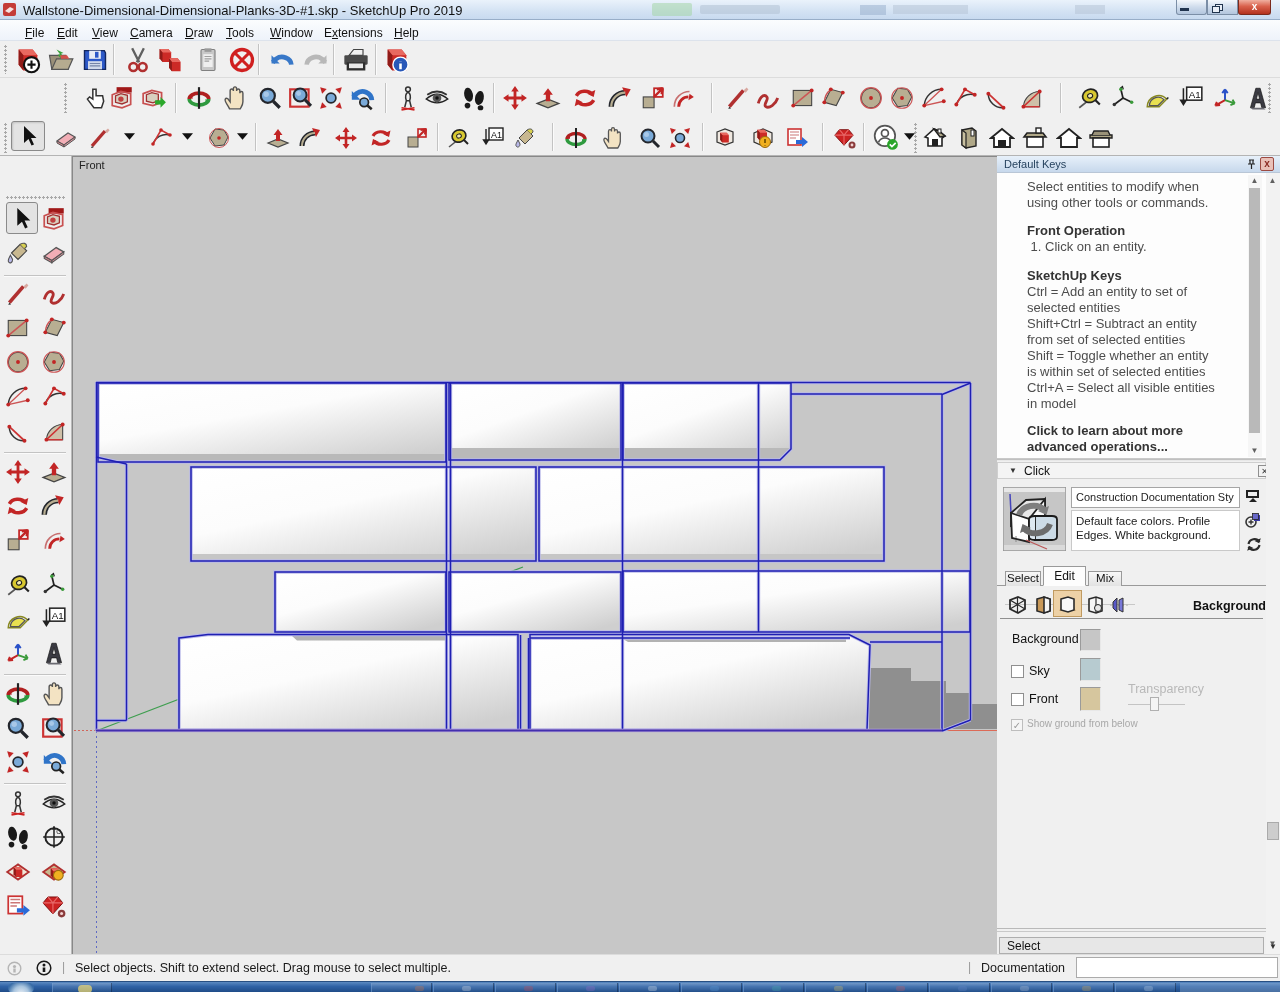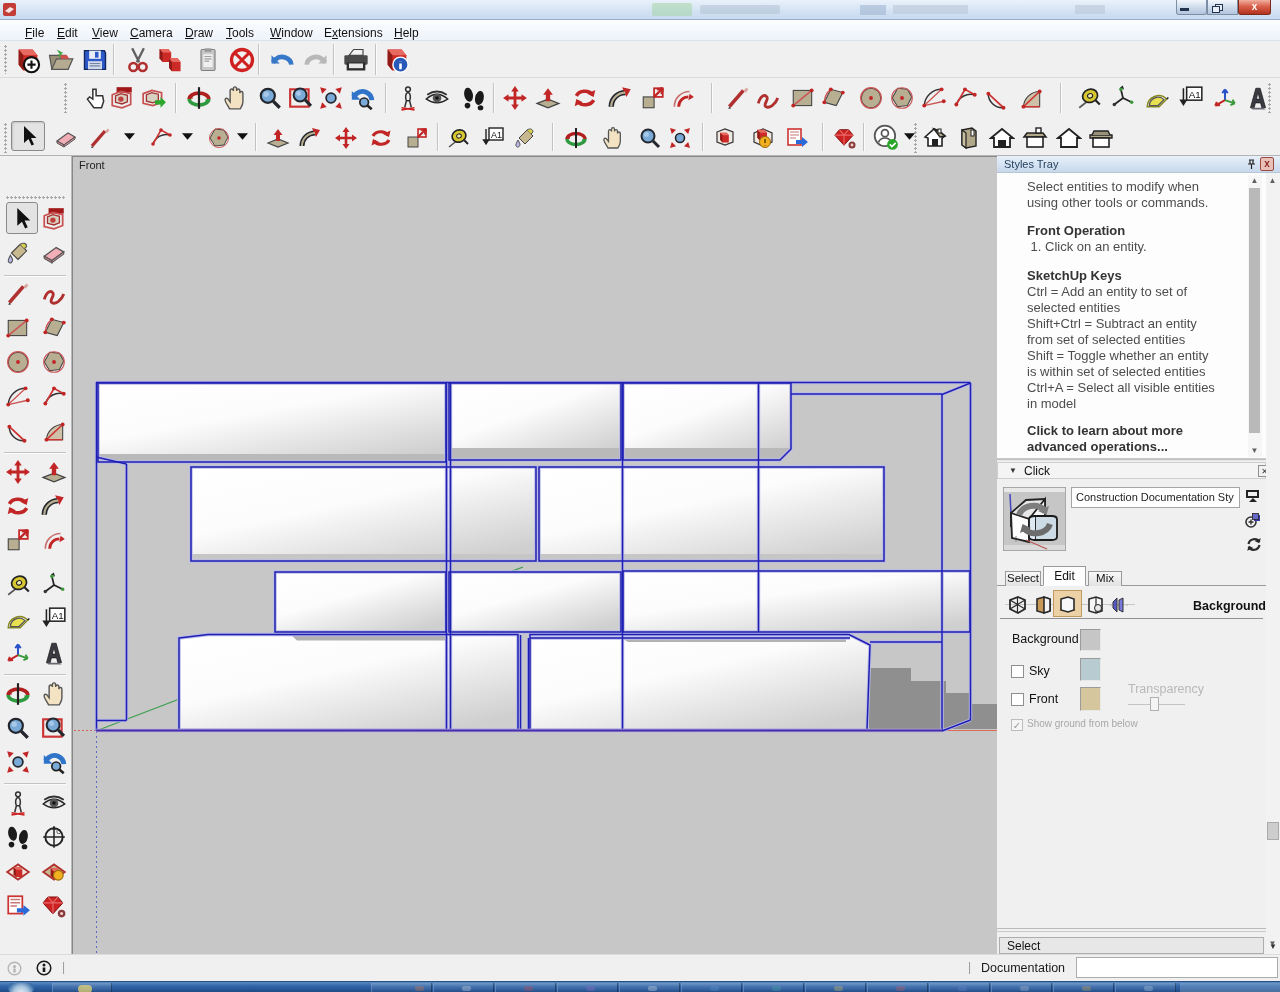--- a/index.html
+++ b/index.html
@@ -385,20 +385,21 @@
 <symbol id="s-dropdown" viewBox="0 0 10 8">
         <path d="M0 1 h10 l-5 6 Z" fill="#111"></path>
       </symbol>
 </defs>
 </svg>
 <div id="titlebar">
  <svg class="abs" style="left:3px;top:3px" width="14" height="14" viewBox="0 0 14 14">
       <rect x="0" y="0" width="13" height="13" rx="2" fill="#c43c38"></rect>
       <path d="M2 8 L7 4 L11 6 L6 10 Z" fill="#fff" opacity=".85"></path>
     </svg>
+ <span id="title-text">Wallstone-Dimensional-Dimensional-Planks-3D-#1.skp - SketchUp Pro 2019</span>
  <div class="abs" style="left:652px;top:3px;width:40px;height:13px;background:#9fd39f;opacity:.5;border-radius:2px"></div>
  <div class="abs" style="left:700px;top:5px;width:80px;height:9px;background:#aebdd0;opacity:.5;border-radius:2px"></div>
  <div class="abs" style="left:860px;top:5px;width:26px;height:10px;background:#8fa7c5;opacity:.45"></div>
  <div class="abs" style="left:893px;top:5px;width:75px;height:9px;background:#b4c2d4;opacity:.5"></div>
  <div class="abs" style="left:1075px;top:5px;width:30px;height:9px;background:#b4c2d4;opacity:.5"></div>
 
  <div class="abs" style="left:1176px;top:0;width:31px;height:15px;background:linear-gradient(#f4f8fc,#cfdcec 50%,#b3c6de);border:1px solid #7b8ea6;border-top:none;border-radius:0 0 3px 3px"></div>
  <div class="abs" style="left:1180px;top:8px;width:9px;height:3px;background:#20344e"></div>
  <div class="abs" style="left:1207px;top:0;width:31px;height:15px;background:linear-gradient(#f4f8fc,#cfdcec 50%,#b3c6de);border:1px solid #7b8ea6;border-top:none"></div>
  <div class="abs" style="left:1215px;top:4px;width:8px;height:7px;border:1px solid #20344e;background:#e8eef6"></div>
@@ -879,21 +880,21 @@
  </g>
  <use href="#edges" stroke="#b9b9e9" stroke-width="3.4"></use>
  <use href="#edges" stroke="#1f1fb2" stroke-width="1.5"></use>
  <line x1="95" y1="729.5" x2="941" y2="729.5" stroke="#b9a9d9" stroke-width="3.4"></line>
  <line x1="95" y1="729.5" x2="941" y2="729.5" stroke="#432fae" stroke-width="1.8"></line>
  <text x="78" y="168" font-size="11" fill="#222" font-family="Liberation Sans">Front</text>
 </svg>
 </div>
 <div id="tray">
  <div id="trayhdr">
-  <span class="abs" style="left:7px;top:2px">Styles Tray</span>
+  <span class="abs" style="left:7px;top:2px">Default Keys</span>
   <svg class="abs" style="left:249px;top:3px" width="11" height="11" viewBox="0 0 11 11">
         <path d="M3 1 h5 M4 1 v4 h3 v-4 M2 5 h7 M5.5 5 v5" stroke="#222" stroke-width="1.2" fill="none"></path>
       </svg>
   <div class="abs" style="left:263px;top:1px;width:14px;height:14px;background:#e9c0b8;border:1px solid #9c4a42;border-radius:2px;color:#8c2c24;font-size:10px;font-weight:bold;text-align:center;line-height:12px">x</div>
  </div>
  <div id="instructor">
   <p style="top:6px">Select entities to modify when<br>using other tools or commands.</p>
   <p style="top:50px"><b>Front Operation</b><br>&nbsp;1. Click on an entity.</p>
   <p style="top:95px"><b>SketchUp Keys</b><br>Ctrl = Add an entity to set of<br>selected entities<br>Shift+Ctrl = Subtract an entity<br>from set of selected entities<br>Shift = Toggle whether an entity<br>is within set of selected entities<br>Ctrl+A = Select all visible entities<br>in model</p>
   <p style="top:250px"><b>Click to learn about more<br>advanced operations...</b></p>
@@ -922,20 +923,21 @@
    <path d="M32 29 h17 c3 0 5 1.5 5 3.5 v17 c0 2 -2 3.5 -5 3.5 h-17 Z" fill="#ccdbe6" stroke="#1a1a1a" stroke-width="1.8"></path>
    <path d="M32 29 c-3.5 0 -6 1.5 -6 3.5 v17 c0 2 2.5 3.5 6 3.5" fill="#dde8f0" stroke="#1a1a1a" stroke-width="1.8"></path>
    <path d="M16 28 a15 13 0 0 1 26 -4.5" stroke="#7e7e7e" stroke-width="6" fill="none"></path>
    <path d="M46 19 l-2.5 9 l-8.5 -4 Z" fill="#7e7e7e"></path>
    <path d="M47 37 a15 13 0 0 1 -26 4.5" stroke="#6c6c6c" stroke-width="6" fill="none"></path>
    <path d="M17 46 l2.5 -9 l8.5 4 Z" fill="#6c6c6c"></path>
    <path d="M23 53 L44 62" stroke="#bb5555" stroke-width="1.2"></path>
    <path d="M13 55 v-8" stroke="#888" stroke-width="1" stroke-dasharray="2,2"></path>
   </svg>
   <div class="abs" style="left:74px;top:28px;width:169px;height:21px;background:#fff;border:1px solid #a5a5a5;font-size:11px;color:#222;padding:3px 0 0 4px;overflow:hidden;white-space:nowrap">Construction Documentation Sty</div>
+  <div class="abs" style="left:74px;top:51px;width:169px;height:41px;background:#fff;border:1px solid #c9c9c9;font-size:11.5px;color:#222;padding:3px 0 0 4px;line-height:14px">Default face colors. Profile<br>Edges. White background.</div>
   <svg class="abs" style="left:248px;top:30px" width="16" height="15" viewBox="0 0 16 15">
         <rect x="1" y="1" width="13" height="8" fill="#222"></rect>
         <rect x="3" y="3" width="9" height="4" fill="#f0f0f0"></rect>
         <path d="M4 13 l4 -4 l4 4 Z" fill="#222"></path>
       </svg>
   <svg class="abs" style="left:247px;top:53px" width="18" height="18" viewBox="0 0 18 18">
         <circle cx="7" cy="10" r="5" fill="none" stroke="#333" stroke-width="1.6"></circle>
         <path d="M7 7.5 v5 M4.5 10 h5" stroke="#333" stroke-width="1.4"></path>
         <rect x="10" y="3" width="6" height="6" fill="#3a3aa8"></rect>
         <rect x="8.5" y="1.5" width="6" height="6" fill="#6868c8" stroke="#222" stroke-width=".8"></rect>
@@ -1008,20 +1010,21 @@
       <circle cx="7.5" cy="7.5" r="6.3" fill="none" stroke="#b5b5b5" stroke-width="1.4"></circle>
       <circle cx="7.5" cy="5.5" r="1.6" fill="#b5b5b5"></circle>
       <path d="M7.5 7.5 v4" stroke="#b5b5b5" stroke-width="2.4"></path>
     </svg>
  <svg class="abs" style="left:36px;top:5px" width="16" height="16" viewBox="0 0 16 16">
       <circle cx="8" cy="8" r="6.8" fill="none" stroke="#1a1a1a" stroke-width="1.5"></circle>
       <circle cx="8" cy="5" r="1.5" fill="#1a1a1a"></circle>
       <path d="M8 7.5 v4.5" stroke="#1a1a1a" stroke-width="2.6"></path>
     </svg>
  <span class="txt" style="left:62px;top:5px;color:#999;font-size:12px">|</span>
+ <span class="txt" style="left:75px;top:6px;font-size:12.5px;color:#1a1a1a">Select objects. Shift to extend select. Drag mouse to select multiple.</span>
  <span class="txt" style="left:968px;top:5px;color:#999;font-size:12px">|</span>
  <span class="txt" style="left:981px;top:6px;font-size:12.5px;color:#1a1a1a">Documentation</span>
  <div class="abs" style="left:1076px;top:2px;width:202px;height:21px;background:#fff;border:1px solid #ababab"></div>
 </div>
 <div id="taskbar">
  <div class="abs" style="left:8px;top:1px;width:26px;height:10px;border-radius:8px;background:radial-gradient(circle at 13px 11px,#e8eef5 0%,#a8c4de 45%,#3a6ea8 80%)"></div>
  <div class="abs" style="left:78px;top:3px;width:14px;height:8px;border-radius:4px;background:#d8c86a;opacity:.8"></div>
  <div class="tbtn" style="left:52px;width:60px"></div>
  <div class="tbtn" style="left:371px;width:61px"></div>
     <div class="tdot" style="left:415px;background:#e07838"></div>

